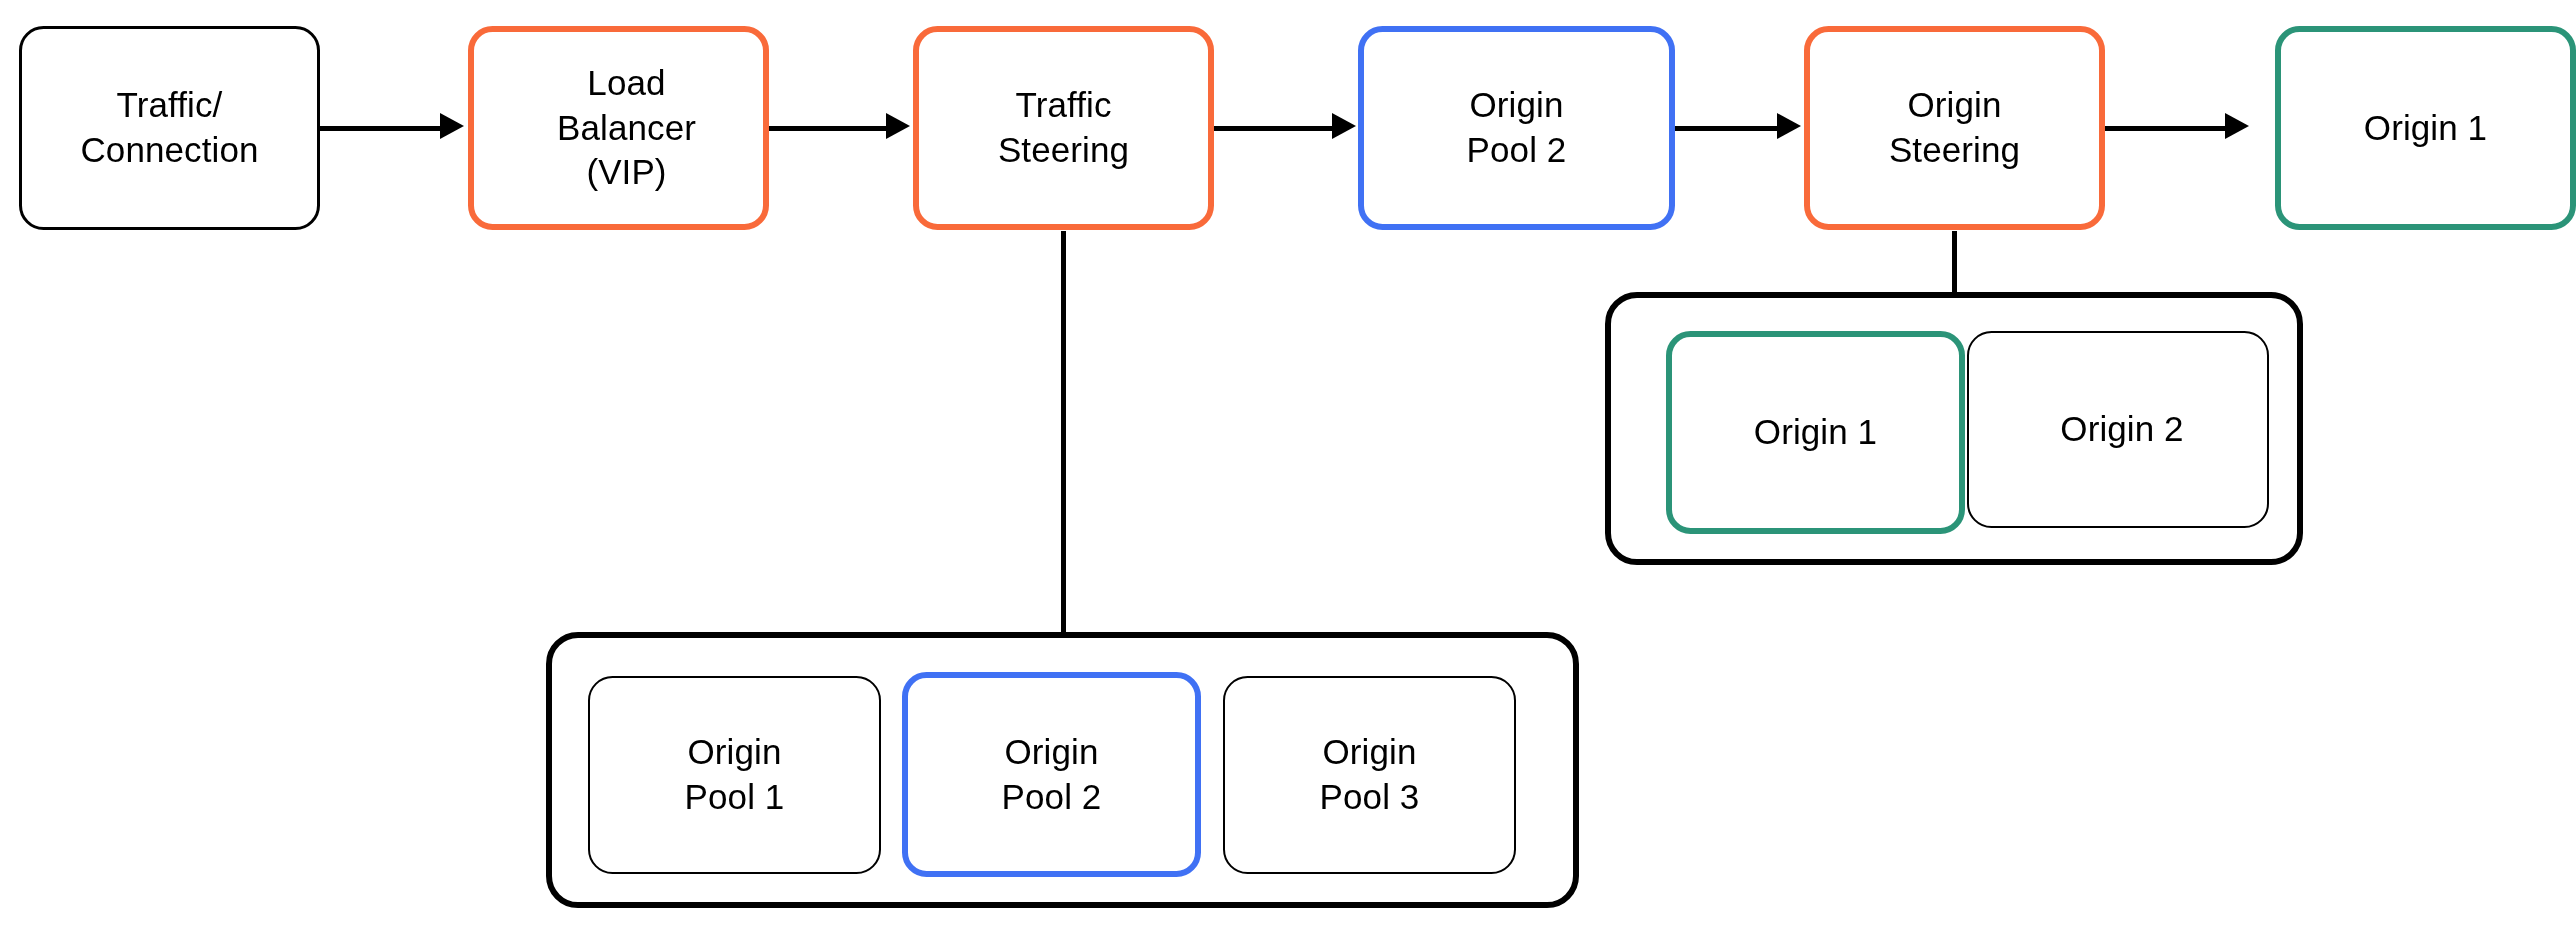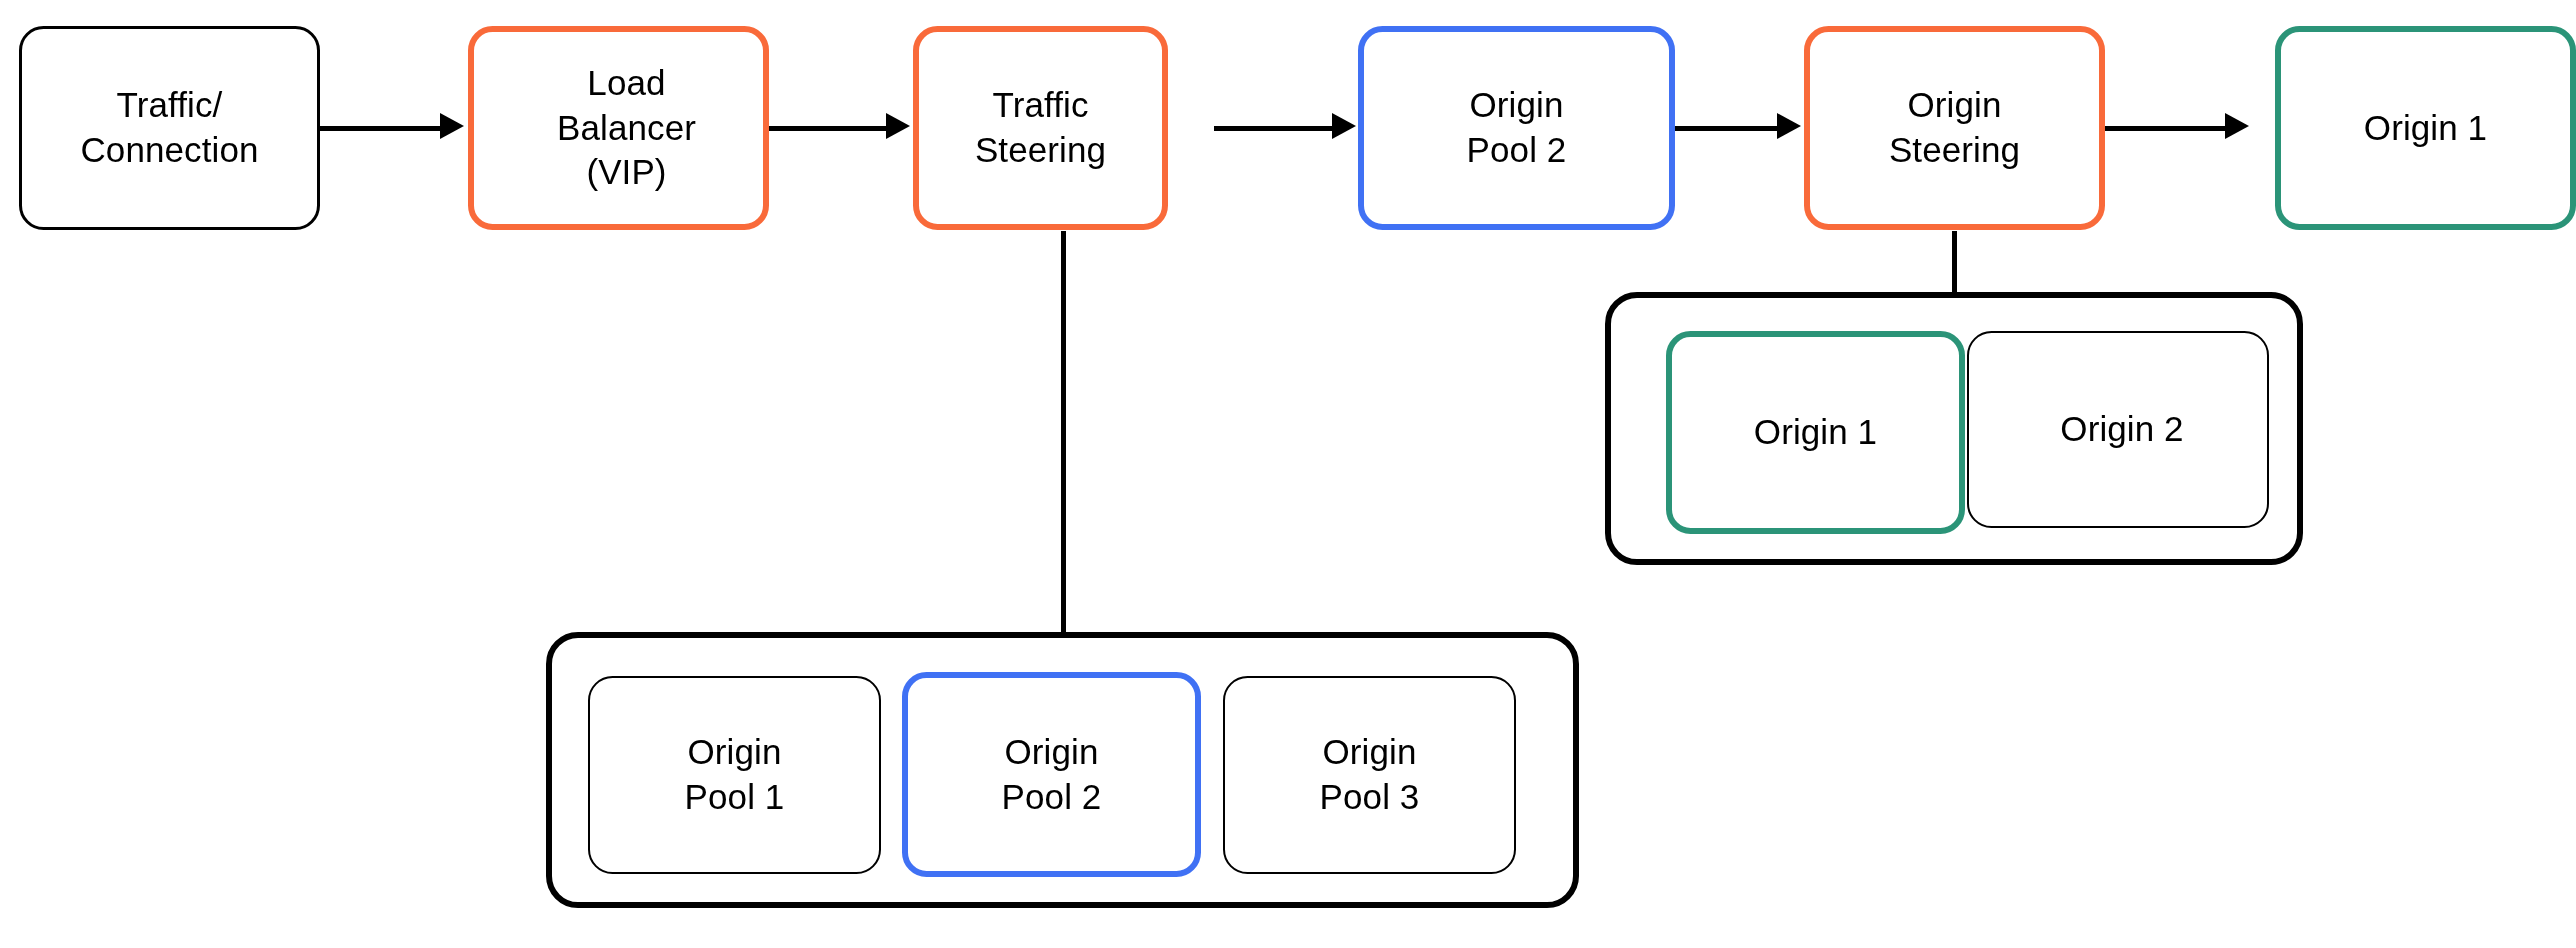--- a/index.html
+++ b/index.html
@@ -104,21 +104,21 @@
 
 <div id="canvas">
 
   <div class="node node-top thin-black" style="left:19px; width:301px;">Traffic/
 Connection</div>
 
   <div class="node node-top thick-orange" style="left:468px; width:301px;padding-left:16px;">Load
 Balancer
 (VIP)</div>
 
-  <div class="node node-top thick-orange" style="left:913px; width:255px;">Traffic
+  <div class="node node-top thick-orange" style="left:913px; width:301px;">Traffic
 Steering</div>
 
   <div class="node node-top thick-blue" style="left:1358px; width:317px;">Origin
 Pool 2</div>
 
   <div class="node node-top thick-orange" style="left:1804px; width:301px;">Origin
 Steering</div>
 
   <div class="node node-top thick-green" style="left:2251px; width:301px;">Origin 1</div>
 

